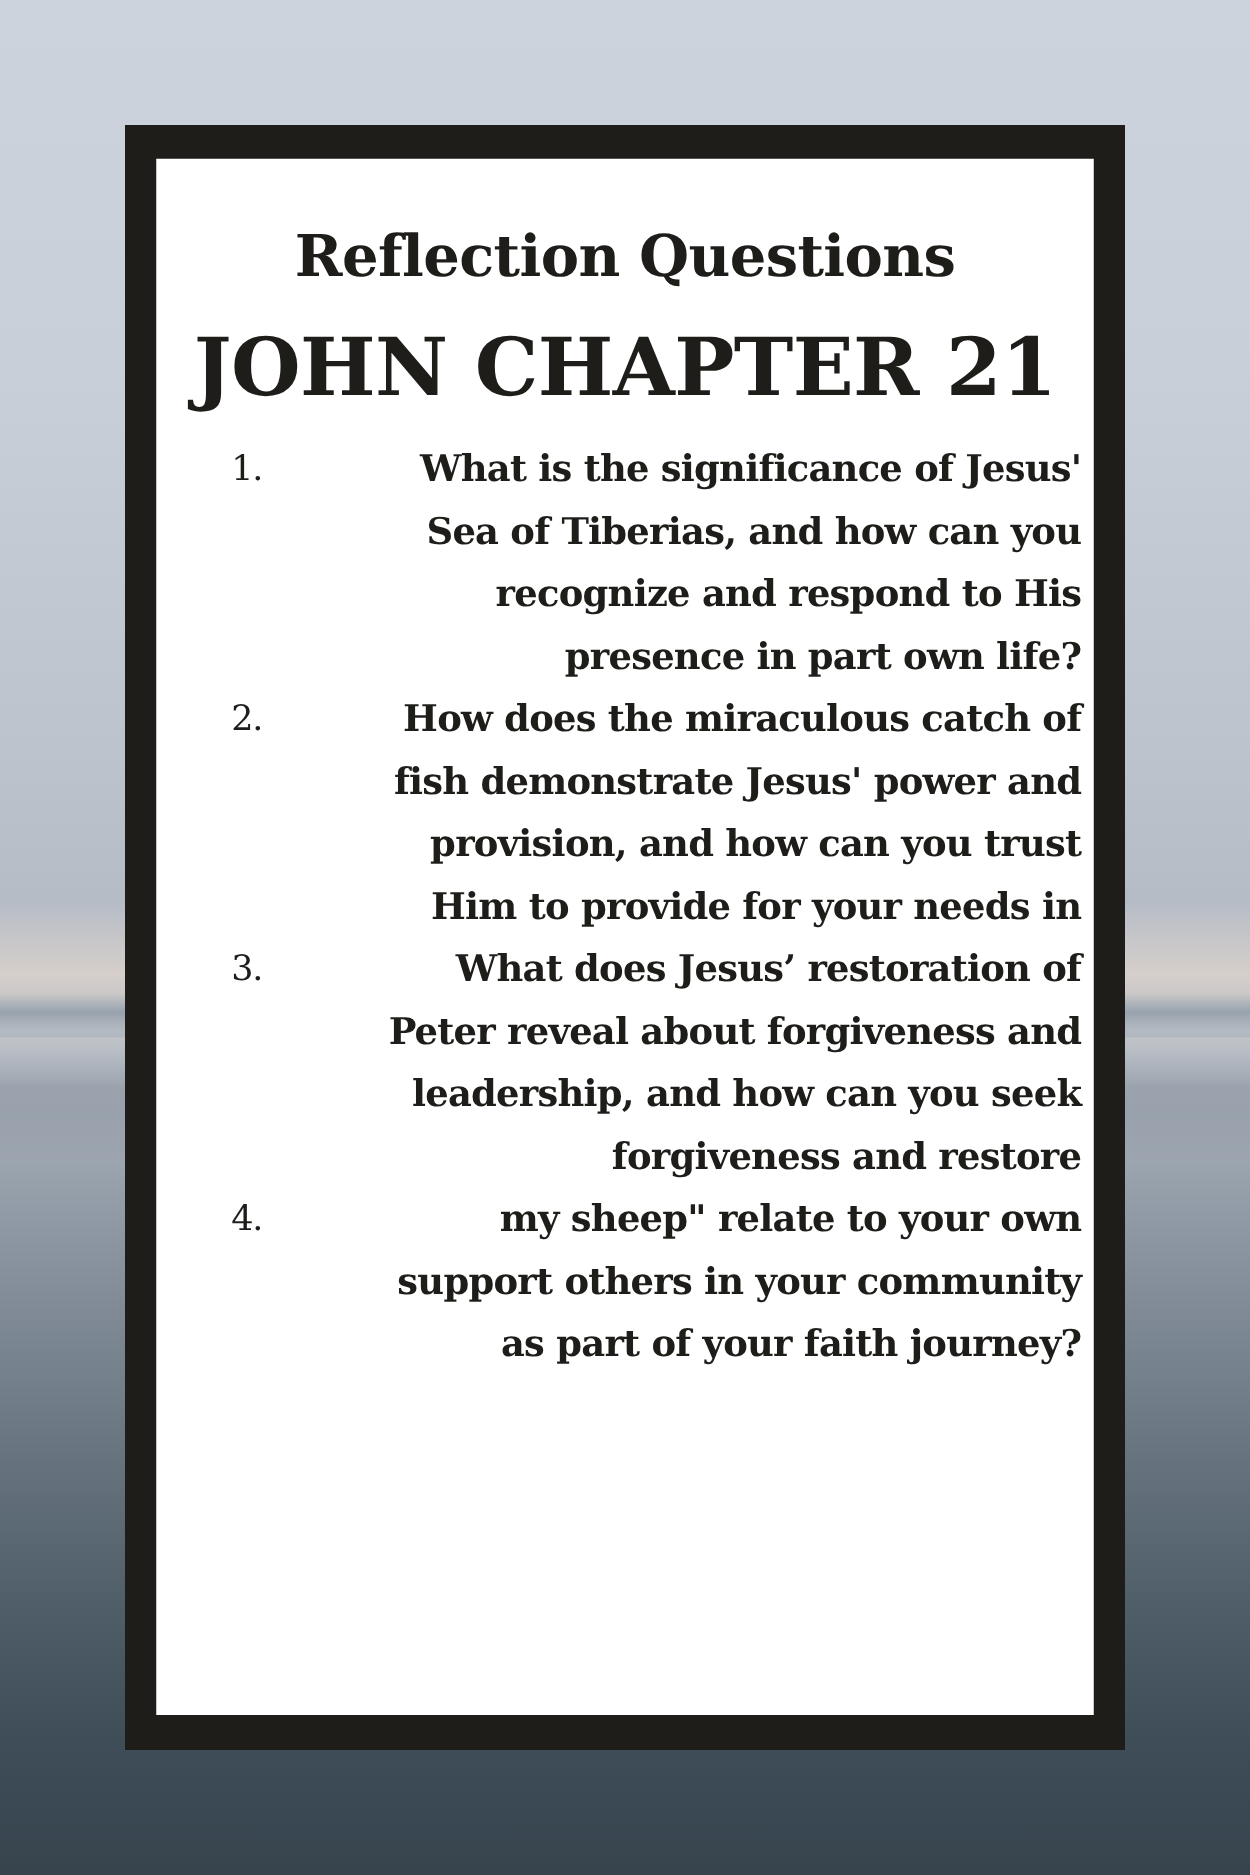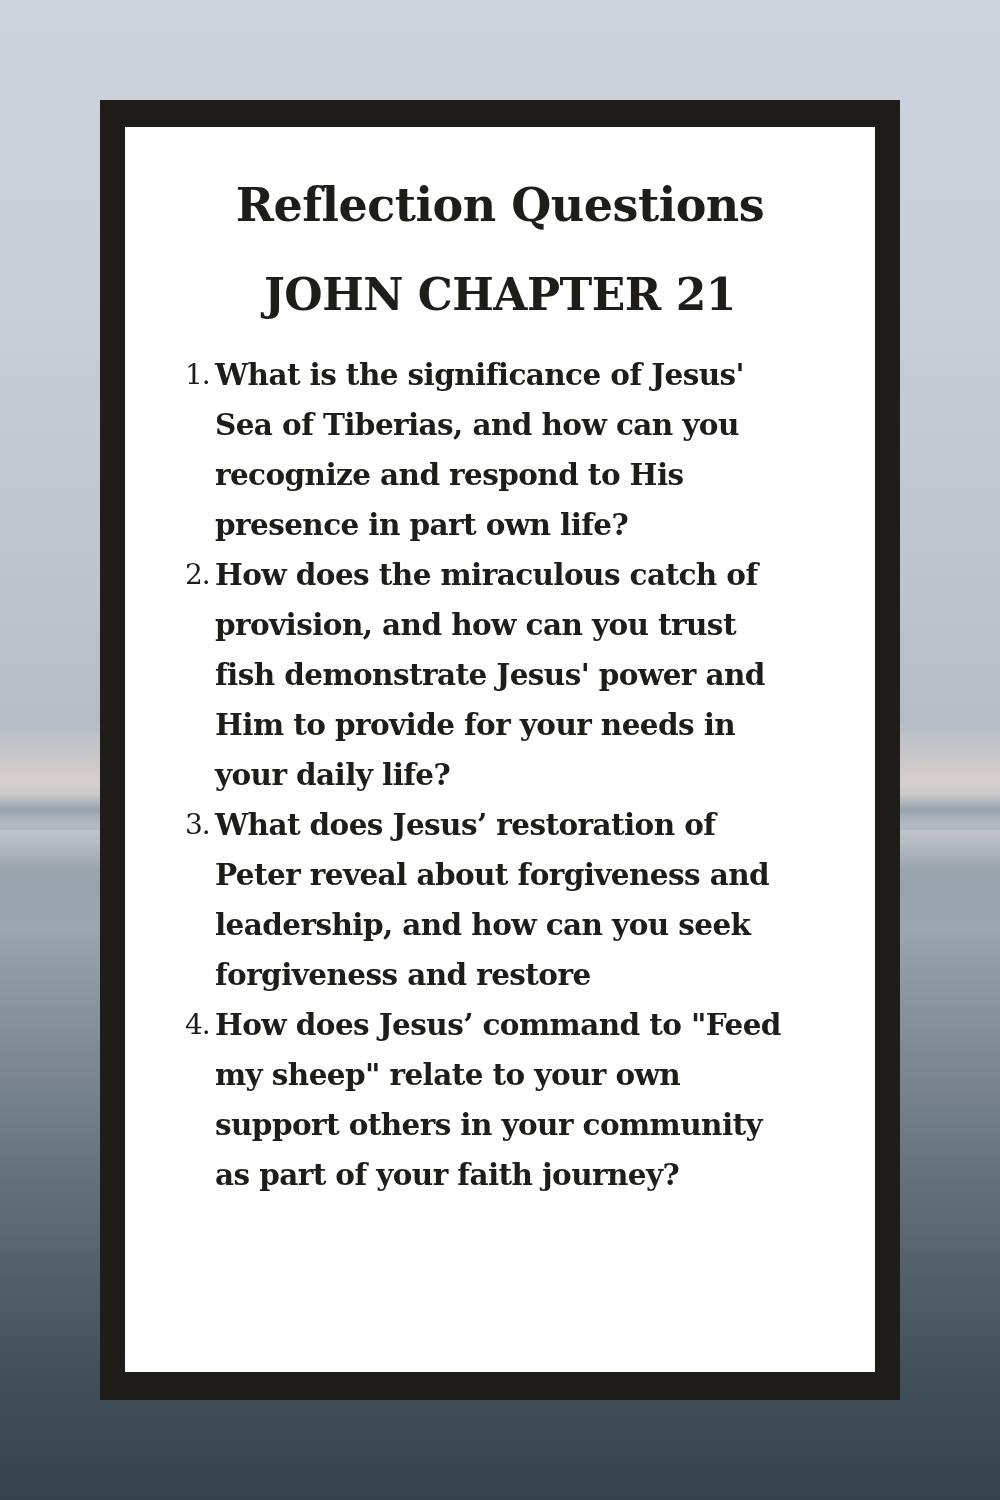--- a/index.html
+++ b/index.html
@@ -71,21 +71,21 @@
       letter-spacing: -0.5px;
       line-height: 70px;
       margin: 0;
     }
     .subtitle {
       position: absolute;
       left: 0;
       right: 0;
       top: 133px;
       text-align: center;
-      font-size: 44px;
+      font-size: 64px;
       font-weight: bold;
       color: #1e1d1a;
       letter-spacing: -0.5px;
       line-height: 70px;
       margin: 0;
     }
     .questions {
       position: absolute;
       left: 60px;
       top: 223px;
@@ -109,20 +109,21 @@
       top: 0;
       font-weight: normal;
       font-size: 28px;
       letter-spacing: -1px;
       width: 30px;
       text-align: left;
     }
     .q-line {
       display: block;
       white-space: nowrap;
+      text-align: right;
     }
   </style>
 </head>
 <body>
 
 <div class="bg-horizon"></div>
 <div class="bg-water-sheen"></div>
 
 <div class="frame">
   <div class="panel">
@@ -133,34 +134,32 @@
       <li class="question">
         <span class="q-num">1.</span>
         <span class="q-line">What is the significance of Jesus'</span>
         <span class="q-line">Sea of Tiberias, and how can you</span>
         <span class="q-line">recognize and respond to His</span>
         <span class="q-line">presence in part own life?</span>
       </li>
       <li class="question">
         <span class="q-num">2.</span>
         <span class="q-line">How does the miraculous catch of</span>
+        <span class="q-line">fish demonstrate Jesus' power and</span>
         <span class="q-line">provision, and how can you trust</span>
-        <span class="q-line">fish demonstrate Jesus' power and</span>
         <span class="q-line">Him to provide for your needs in</span>
-        <span class="q-line">your daily life?</span>
       </li>
       <li class="question">
         <span class="q-num">3.</span>
         <span class="q-line">What does Jesus’ restoration of</span>
         <span class="q-line">Peter reveal about forgiveness and</span>
         <span class="q-line">leadership, and how can you seek</span>
         <span class="q-line">forgiveness and restore</span>
       </li>
       <li class="question">
         <span class="q-num">4.</span>
-        <span class="q-line">How does Jesus’ command to "Feed</span>
         <span class="q-line">my sheep" relate to your own</span>
         <span class="q-line">support others in your community</span>
         <span class="q-line">as part of your faith journey?</span>
       </li>
     </ol>
   </div>
 </div>
 
 </body></html>

